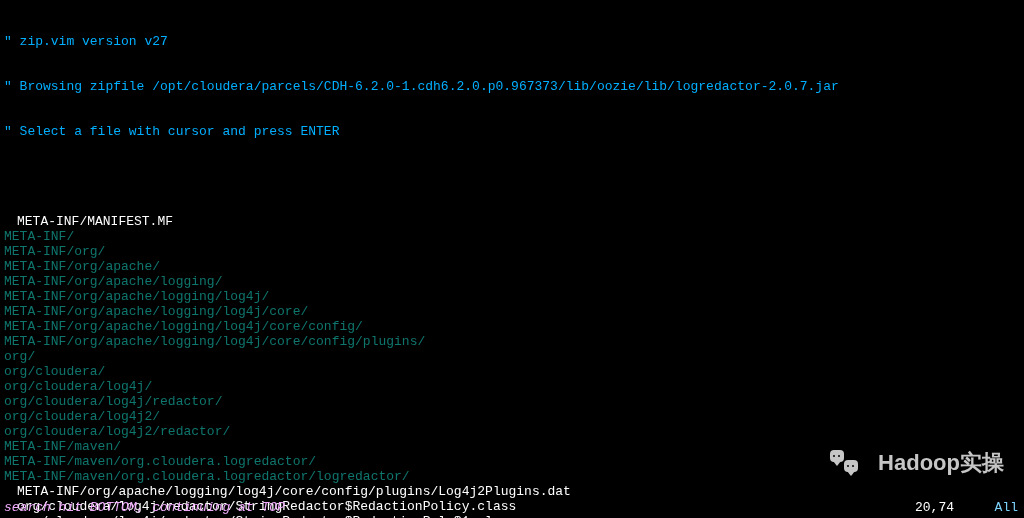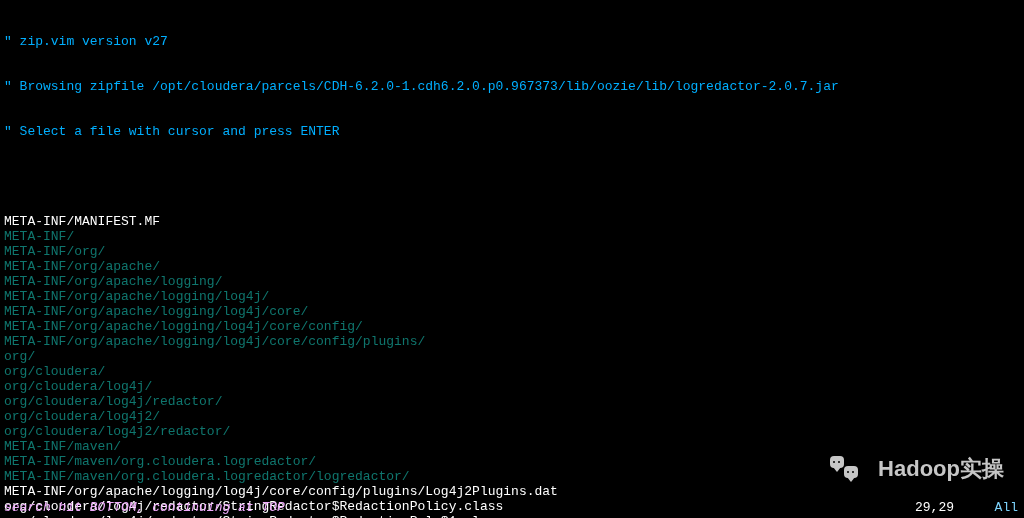--- a/index.html
+++ b/index.html
@@ -10,21 +10,21 @@
     line-height: 15px;
     width: 1024px;
     height: 518px;
     overflow: hidden;
     position: relative;
     color: #fff;
   }
   .terminal { padding: 4px 4px; white-space: pre; }
   .comment { color: #00afff; }
   .dir { color: #0f766e; }
-  .file { color: #ffffff; }
+  .file { color: #ffffff; margin-left: 13px; }
   .blank { height: 15px; }
   .status {
     color: #f0abfc;
     position: absolute;
     bottom: 3px;
     left: 4px;
     right: 4px;
     font-style: italic;
   }
   .status-right {
@@ -35,21 +35,21 @@
   }
   .status-pos {
     position: absolute;
     bottom: 3px;
     right: 70px;
     color: #fff;
   }
   .watermark {
     position: absolute;
     right: 20px;
-    bottom: 38px;
+    bottom: 44px;
     color: #dcdcdc;
     font-family: Arial, sans-serif;
     font-size: 22px;
     font-weight: bold;
     opacity: 0.9;
     display: flex;
     align-items: center;
     gap: 20px;
   }
   .wm-icon {
@@ -81,21 +81,21 @@
 
 <div class="terminal">
   <div class="comment">" zip.vim version v27</div>
   <div class="comment">" Browsing zipfile /opt/cloudera/parcels/CDH-6.2.0-1.cdh6.2.0.p0.967373/lib/oozie/lib/logredactor-2.0.7.jar</div>
   <div class="comment">" Select a file with cursor and press ENTER</div>
   <div class="blank"></div>
   <div id="listing"><div class="file">META-INF/MANIFEST.MF</div><div class="dir">META-INF/</div><div class="dir">META-INF/org/</div><div class="dir">META-INF/org/apache/</div><div class="dir">META-INF/org/apache/logging/</div><div class="dir">META-INF/org/apache/logging/log4j/</div><div class="dir">META-INF/org/apache/logging/log4j/core/</div><div class="dir">META-INF/org/apache/logging/log4j/core/config/</div><div class="dir">META-INF/org/apache/logging/log4j/core/config/plugins/</div><div class="dir">org/</div><div class="dir">org/cloudera/</div><div class="dir">org/cloudera/log4j/</div><div class="dir">org/cloudera/log4j/redactor/</div><div class="dir">org/cloudera/log4j2/</div><div class="dir">org/cloudera/log4j2/redactor/</div><div class="dir">META-INF/maven/</div><div class="dir">META-INF/maven/org.cloudera.logredactor/</div><div class="dir">META-INF/maven/org.cloudera.logredactor/logredactor/</div><div class="file">META-INF/org/apache/logging/log4j/core/config/plugins/Log4j2Plugins.dat</div><div class="file">org/cloudera/log4j/redactor/StringRedactor$RedactionPolicy.class</div><div class="file">org/cloudera/log4j/redactor/StringRedactor$RedactionRule$1.class</div></div>
 </div>
 
 <div class="status">search hit BOTTOM, continuing at TOP</div>
-<div class="status-pos">29,29</div>
+<div class="status-pos">20,74</div>
 <div class="status-right">All</div>
 
 <div class="watermark">
   <span class="wm-icon">
     <span class="bubble b1">
         <span class="dot" style="left:3px"></span>
         <span class="dot" style="left:8px"></span>
       </span>
     <span class="bubble b2">
         <span class="dot" style="left:3px"></span>

